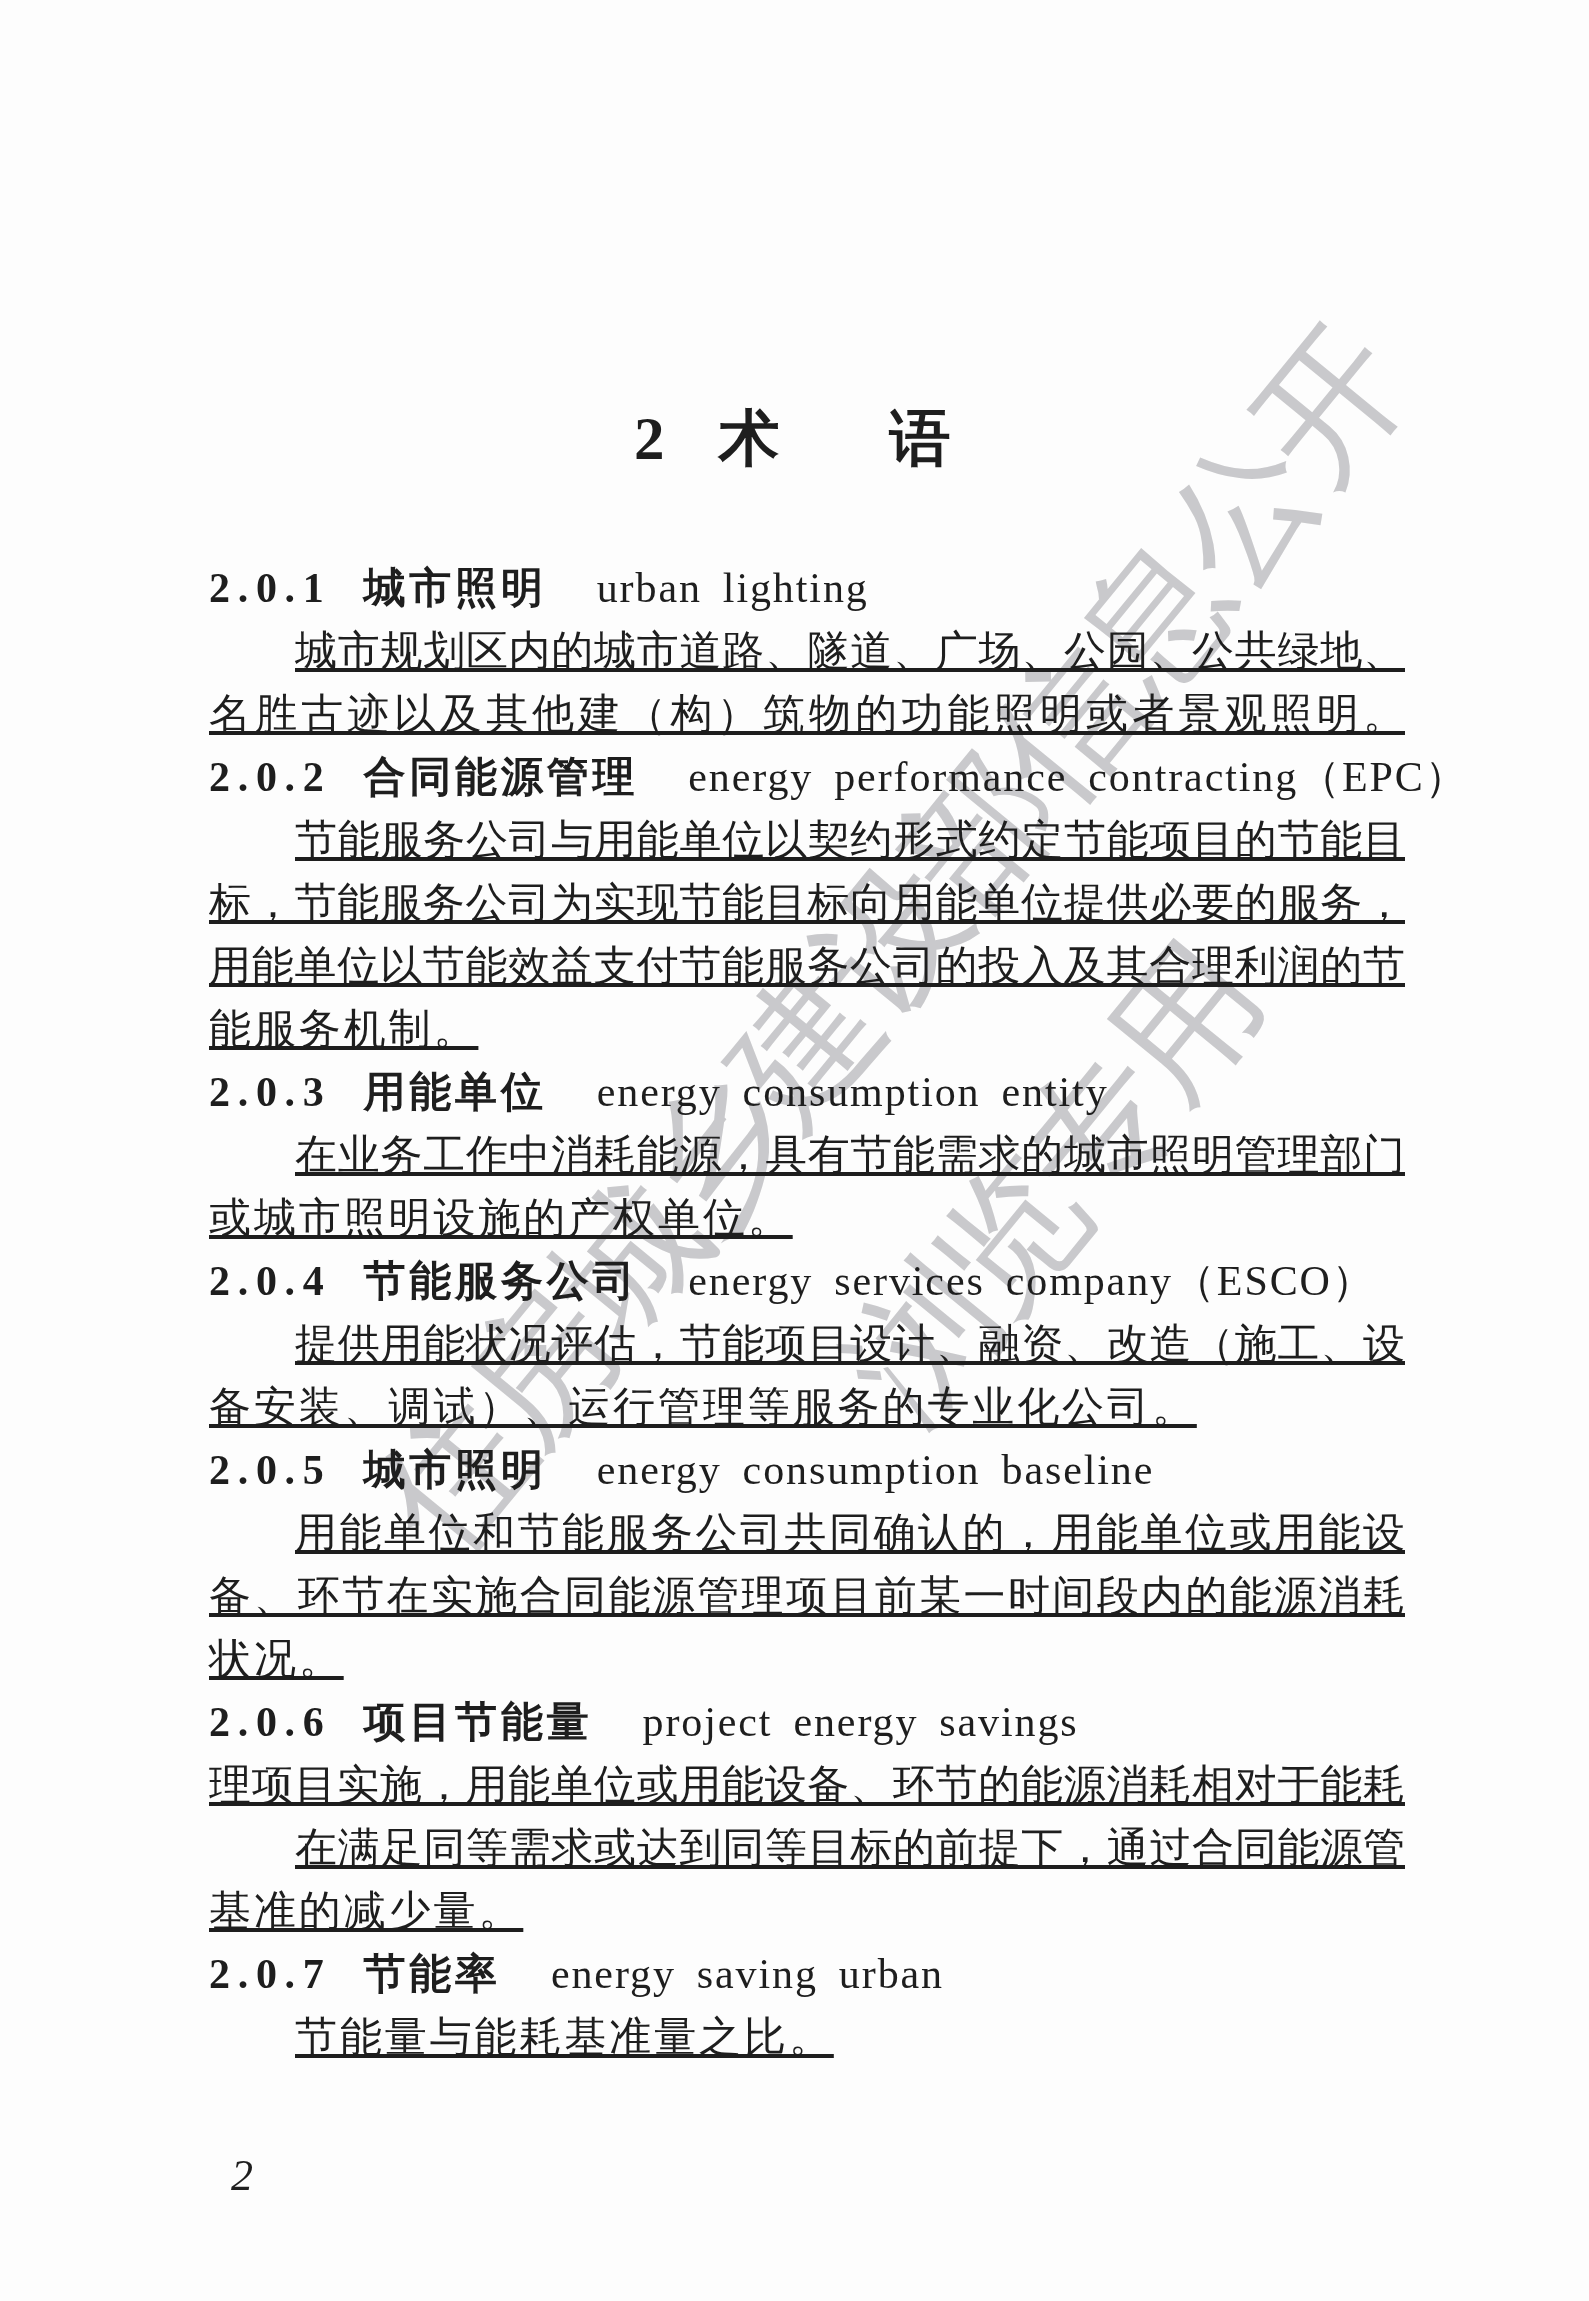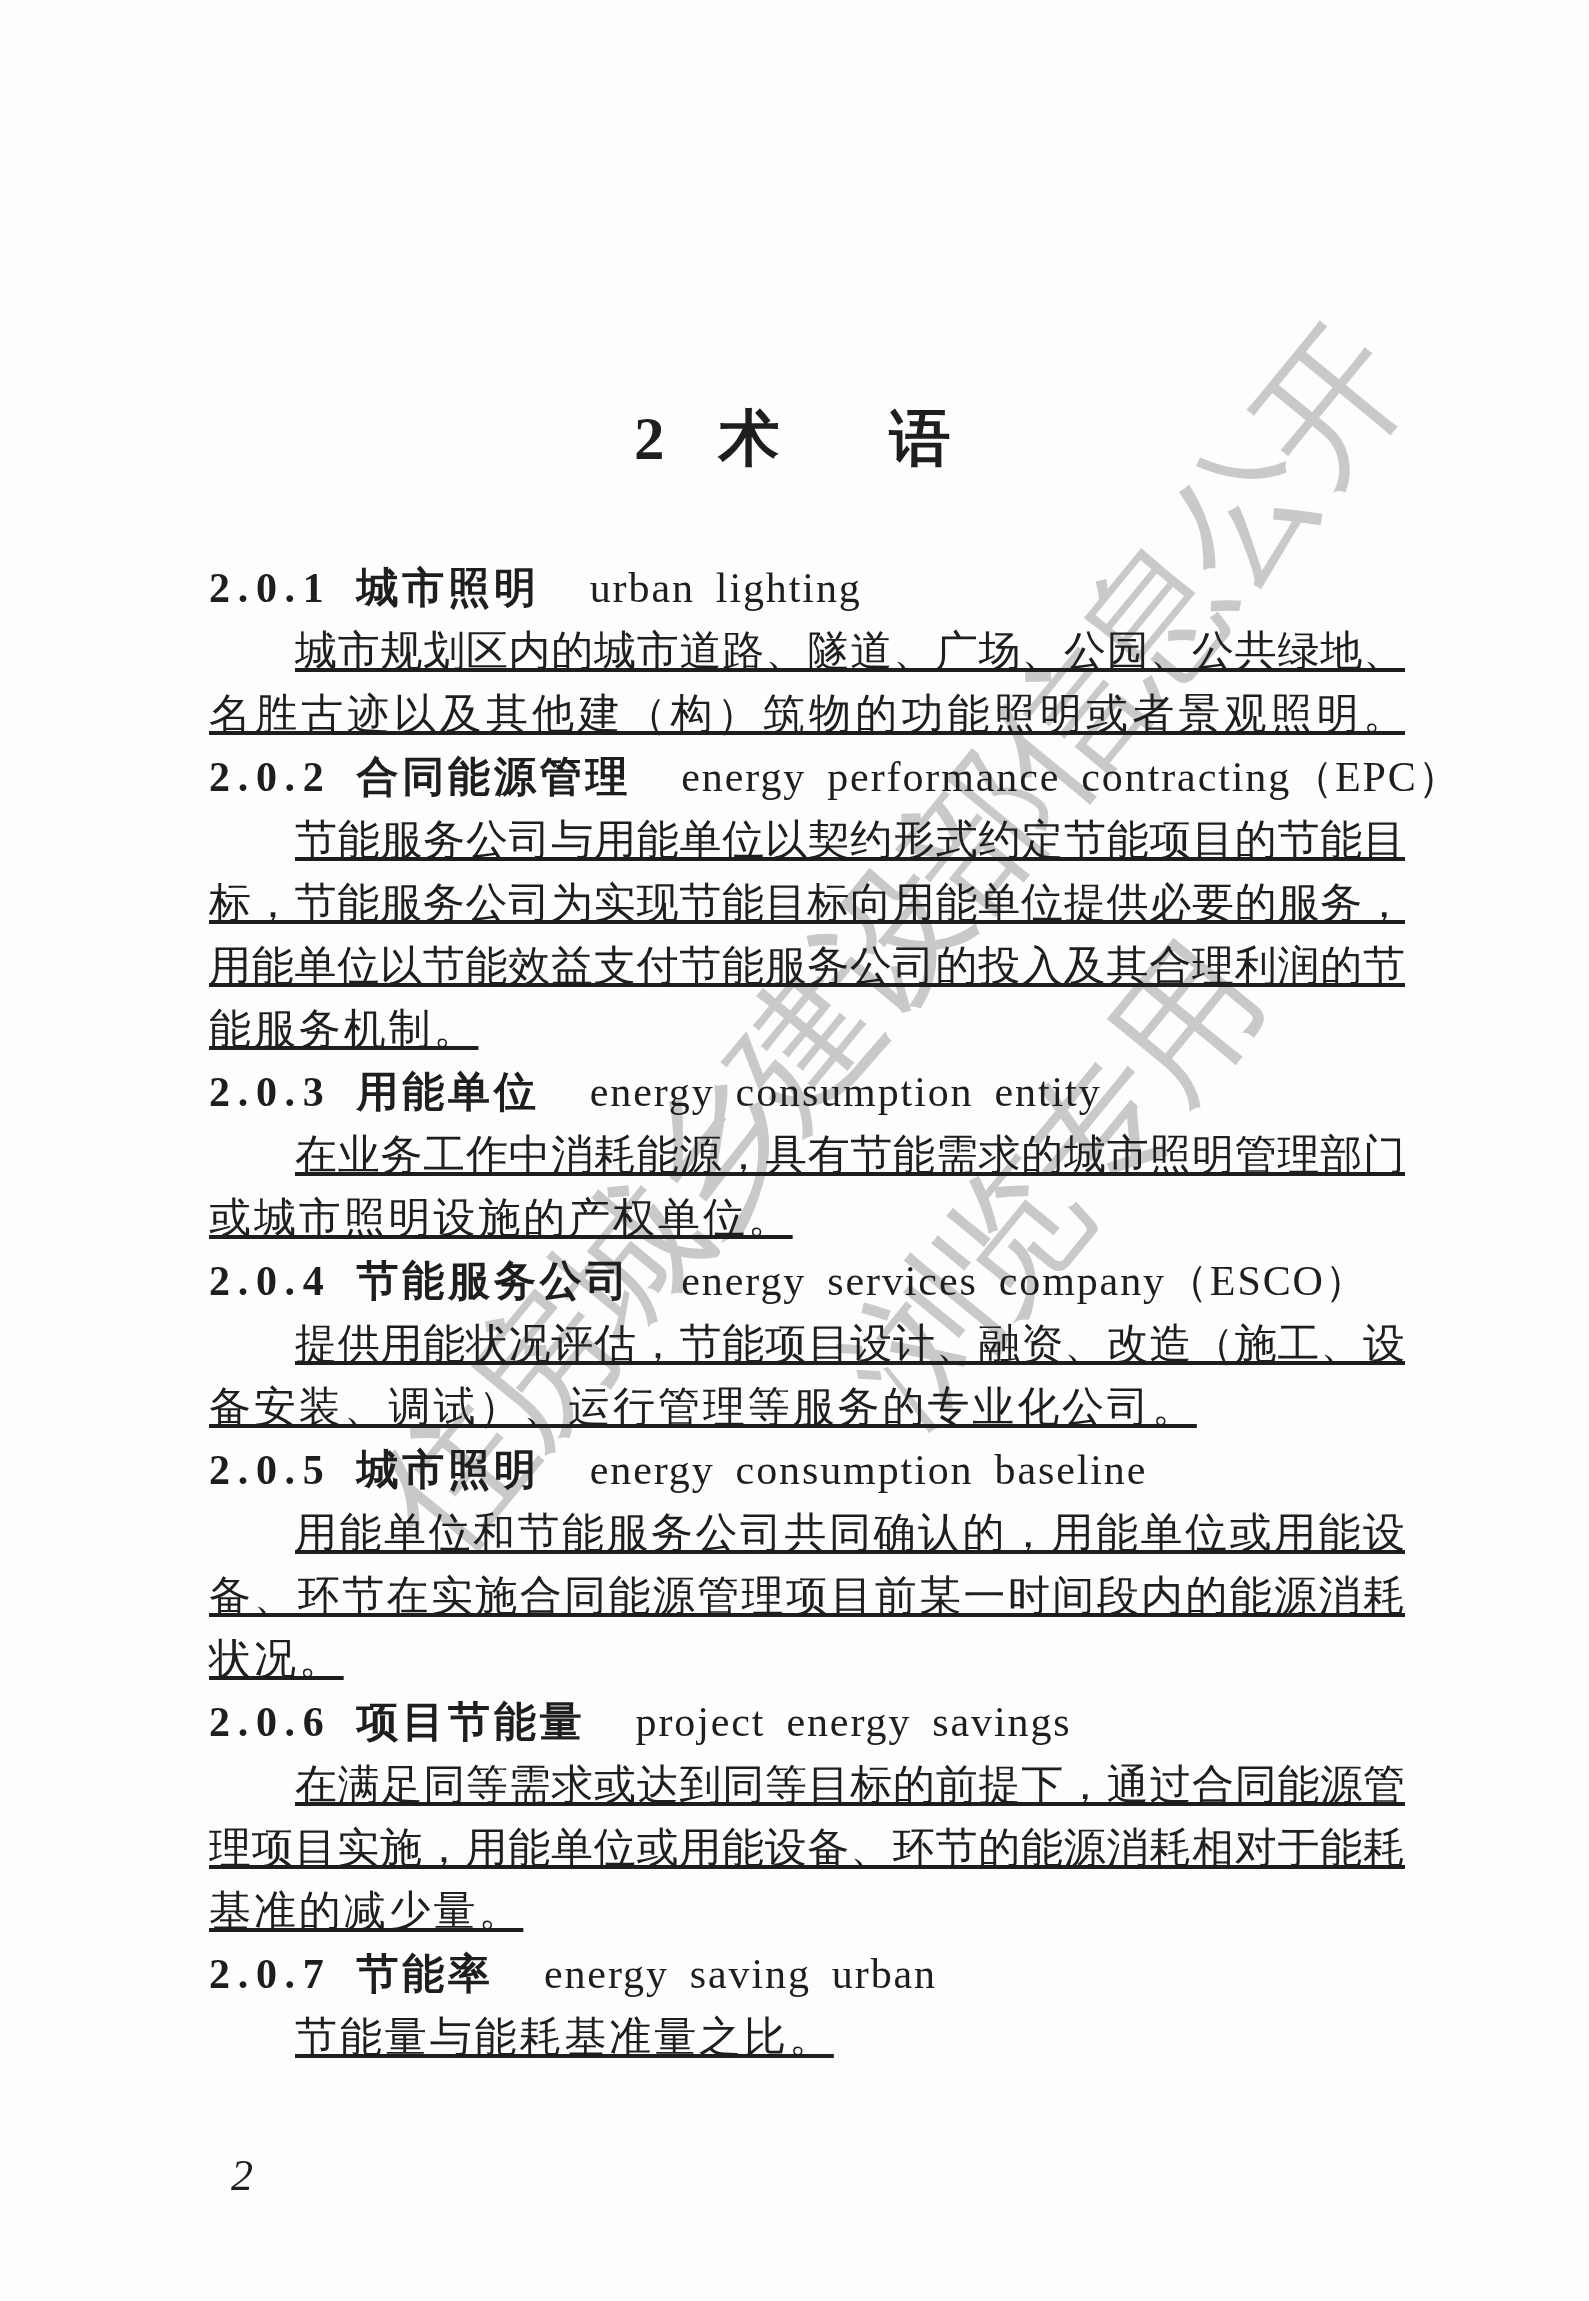--- a/index.html
+++ b/index.html
@@ -48,21 +48,21 @@
     left:209px; top:557px;
     width:1196px;
     z-index:2;
   }
   .line {
     height:63px;
     line-height:63px;
     font-size:42px;
   }
   .term-line { white-space:nowrap; }
-  .term-line .tnum { font-weight:700; letter-spacing:7.7px; margin-right:25px; }
+  .term-line .tnum { font-weight:700; letter-spacing:7.7px; margin-right:32px; }
   .term-line .tzh  { font-weight:700; letter-spacing:3.8px; margin-right:50px;margin-top:44px; }
   .term-line .ten  { letter-spacing:1.9px; word-spacing:8.6px; }
 
   .def { text-align:justify; text-align-last:justify;text-decoration:underline; }
   .def.indent { padding-left:86px; }
   .def.end { text-align-last:left; letter-spacing:2.9px; }
 
   
   .pagenum {
     position:absolute;
@@ -115,22 +115,22 @@
   <div class="line term-line">
     <span class="tnum">2.0.5</span><span class="tzh">城市照明</span><span class="ten">energy consumption baseline</span>
   </div>
   <div class="line def indent">用能单位和节能服务公司共同确认的，用能单位或用能设</div>
   <div class="line def">备、环节在实施合同能源管理项目前某一时间段内的能源消耗</div>
   <div class="line def end">状况。</div>
 
   <div class="line term-line">
     <span class="tnum">2.0.6</span><span class="tzh">项目节能量</span><span class="ten">project energy savings</span>
   </div>
+  <div class="line def">理项目实施，用能单位或用能设备、环节的能源消耗相对于能耗</div>
   <div class="line def indent">在满足同等需求或达到同等目标的前提下，通过合同能源管</div>
-  <div class="line def">理项目实施，用能单位或用能设备、环节的能源消耗相对于能耗</div>
   <div class="line def end">基准的减少量。</div>
 
   <div class="line term-line">
     <span class="tnum">2.0.7</span><span class="tzh">节能率</span><span class="ten">energy saving urban</span>
   </div>
   <div class="line def indent end">节能量与能耗基准量之比。</div>
 
 </div>
 
 <div class="pagenum">2</div>

